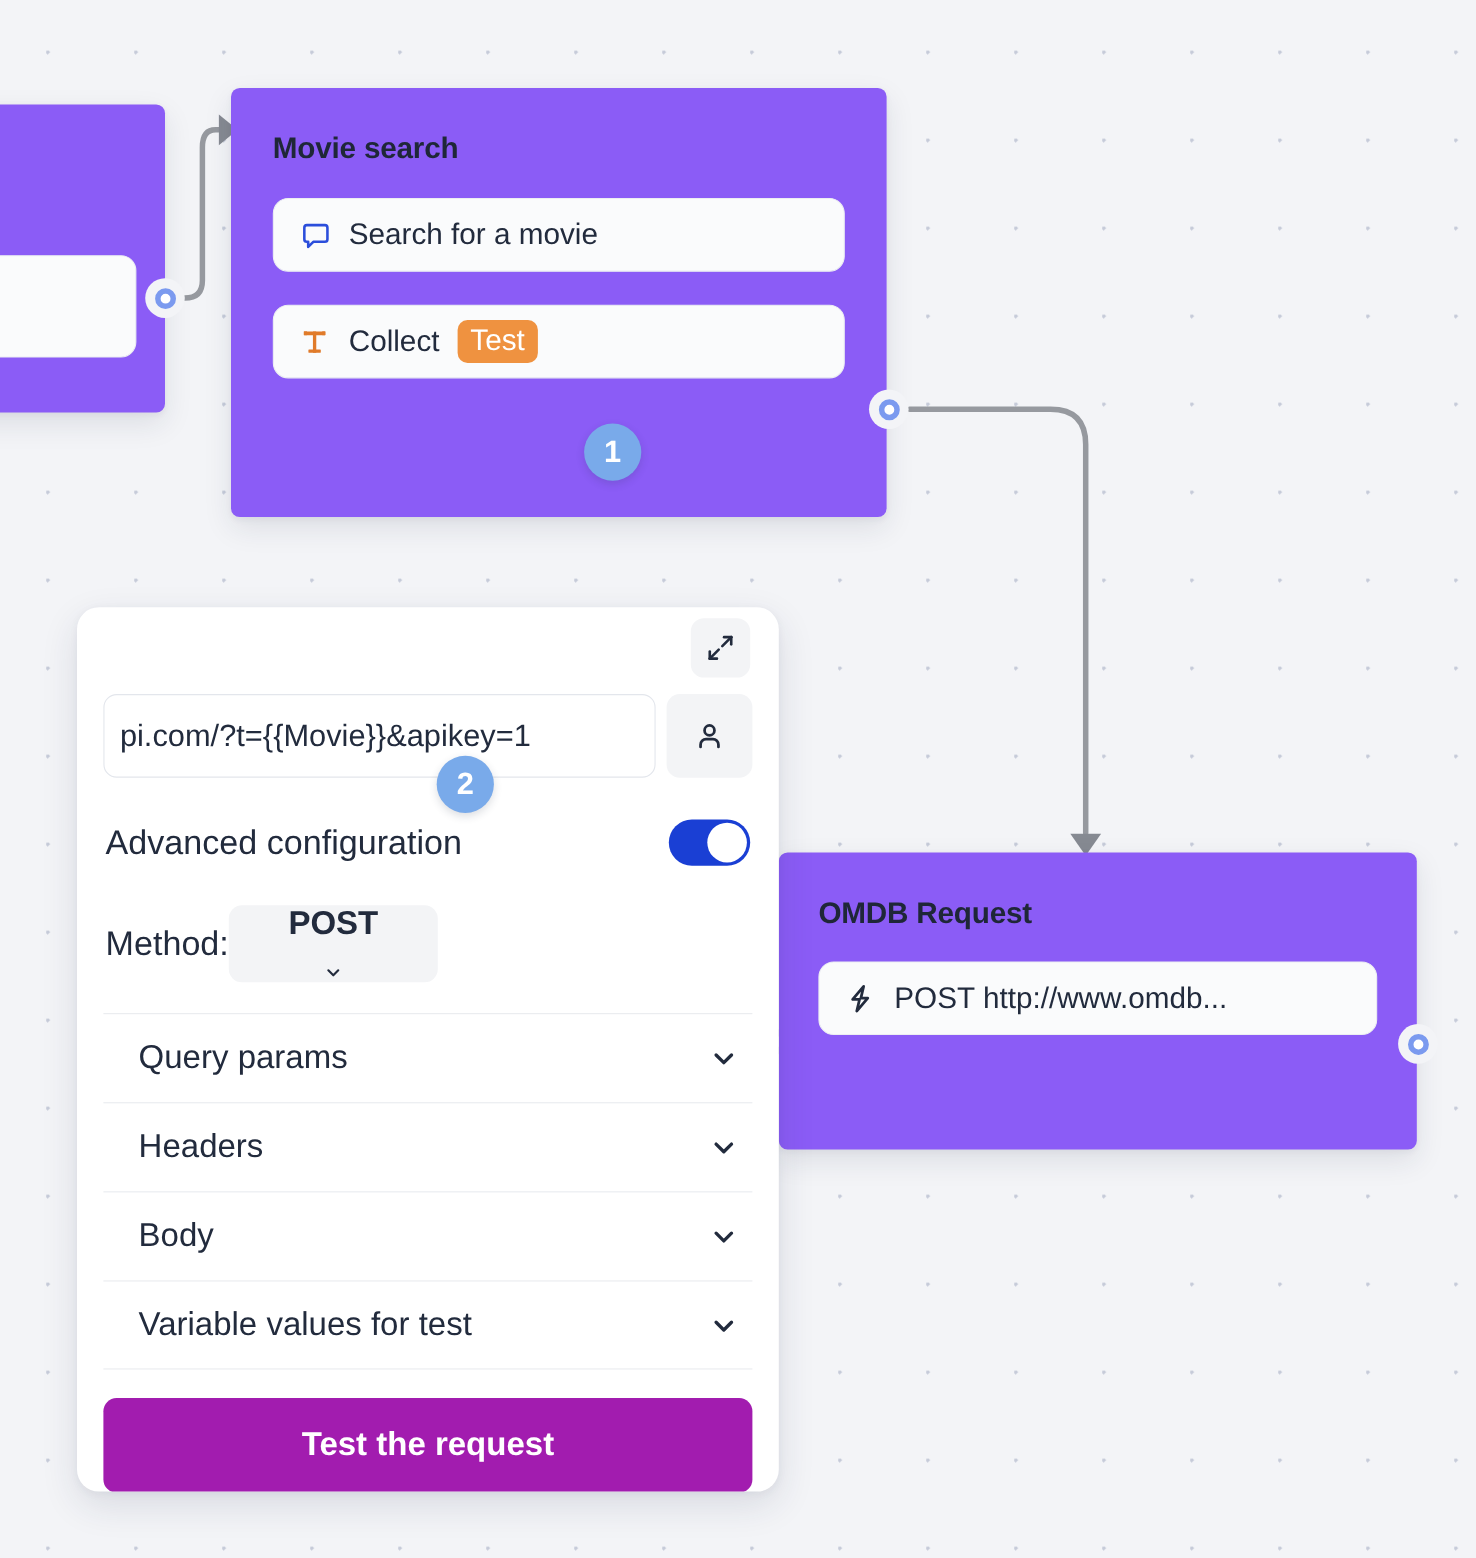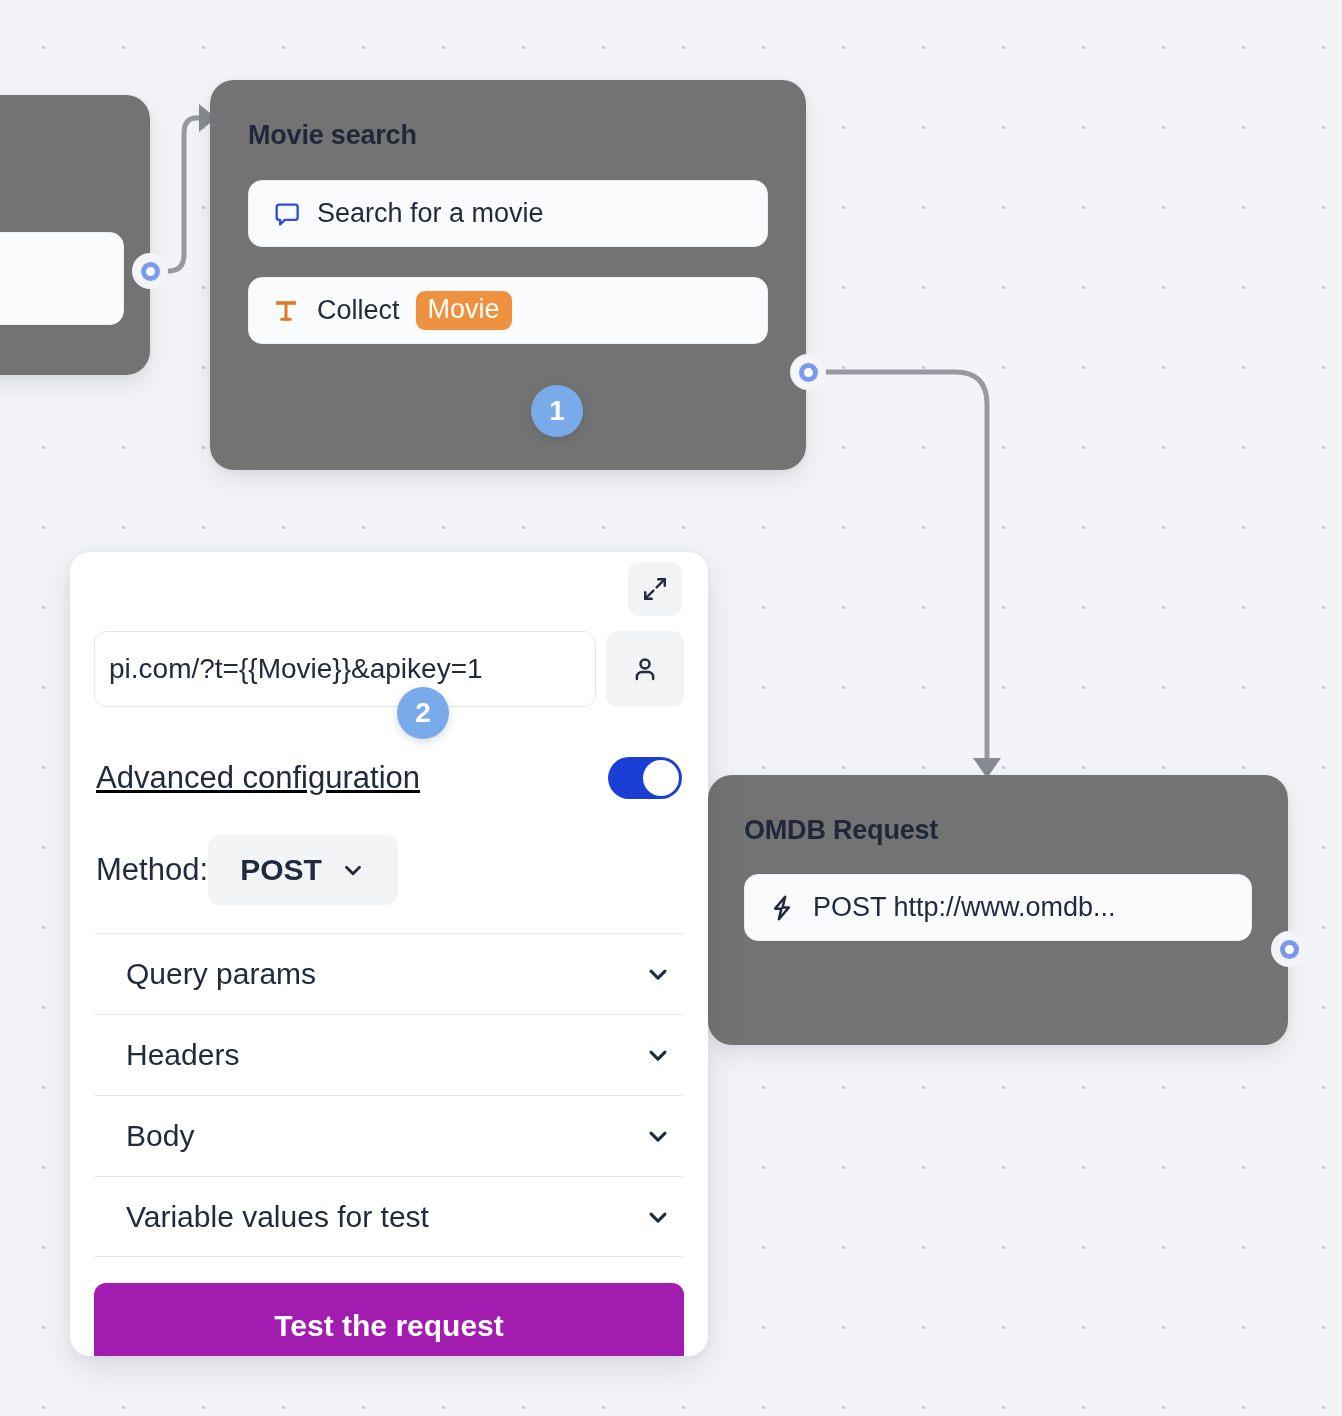--- a/index.html
+++ b/index.html
@@ -29,22 +29,22 @@
   
   #edges {
     position: absolute;
     inset: 0;
     pointer-events: none;
   }
 
   
   .node {
     position: absolute;
-    background: #737373;
-    border-radius: 24px;
+    background: #8b5cf6;
+    border-radius: 8px;
     box-shadow: 0 10px 26px rgba(31, 41, 70, 0.10), 0 2px 6px rgba(31, 41, 70, 0.05);
   }
 
   .node-title {
     font-size: 27px;
     font-weight: 700;
     color: #1f2738;
     letter-spacing: -0.2px;
   }
 
@@ -224,23 +224,22 @@
     align-items: center;
     justify-content: center;
     cursor: pointer;
     flex: 0 0 auto;
   }
 
   .adv-row {
     display: flex;
     align-items: center;
     justify-content: space-between;
-    margin-top: 50px;
+    margin-top: 38px;
     padding: 0 2px;
-    text-decoration: underline;
   }
   .adv-label {
     font-size: 31px;
     color: #222b3d;
   }
 
   .toggle {
     width: 74px;
     height: 42px;
     border-radius: 21px;
@@ -278,20 +277,21 @@
     border: none;
     display: flex;
     align-items: center;
     justify-content: center;
     gap: 18px;
     font-size: 30px;
     font-weight: 700;
     color: #222b3d;
     cursor: pointer;
     font-family: "Liberation Sans", sans-serif;
+    flex-direction: column;
   }
 
   .accordion { margin-top: 28px; }
 
   .acc-item {
     display: flex;
     align-items: center;
     justify-content: space-between;
     height: 81px;
     border-top: 1px solid #e9ebef;
@@ -354,21 +354,21 @@
     <span class="row-icon">
       <svg width="26" height="26" viewBox="0 0 24 24" fill="#e07b2a">
         <rect x="3" y="3" width="18" height="3.2" rx="0.4"></rect>
         <rect x="10.6" y="3" width="2.8" height="18" rx="0.3"></rect>
         <rect x="6.8" y="18.2" width="10.4" height="2.8" rx="0.4"></rect>
         <rect x="3" y="3" width="2.6" height="3.2"></rect>
         <rect x="18.4" y="3" width="2.6" height="3.2"></rect>
       </svg>
     </span>
     <span>Collect</span>
-    <span class="tag-orange">Movie</span>
+    <span class="tag-orange">Test</span>
   </div>
 </div>
 
 <div class="node" id="node-omdb">
   <div class="node-title">OMDB Request</div>
 
   <div class="node-row">
     <span class="row-icon">
       <svg width="30" height="30" viewBox="0 0 24 24" fill="none" stroke="#222b3d" stroke-width="2" stroke-linecap="round" stroke-linejoin="round">
         <path d="M14.5 3 L6.5 12.5 L11.5 12.5 L9.5 21 L17.5 11.5 L12.5 11.5 Z"></path>

